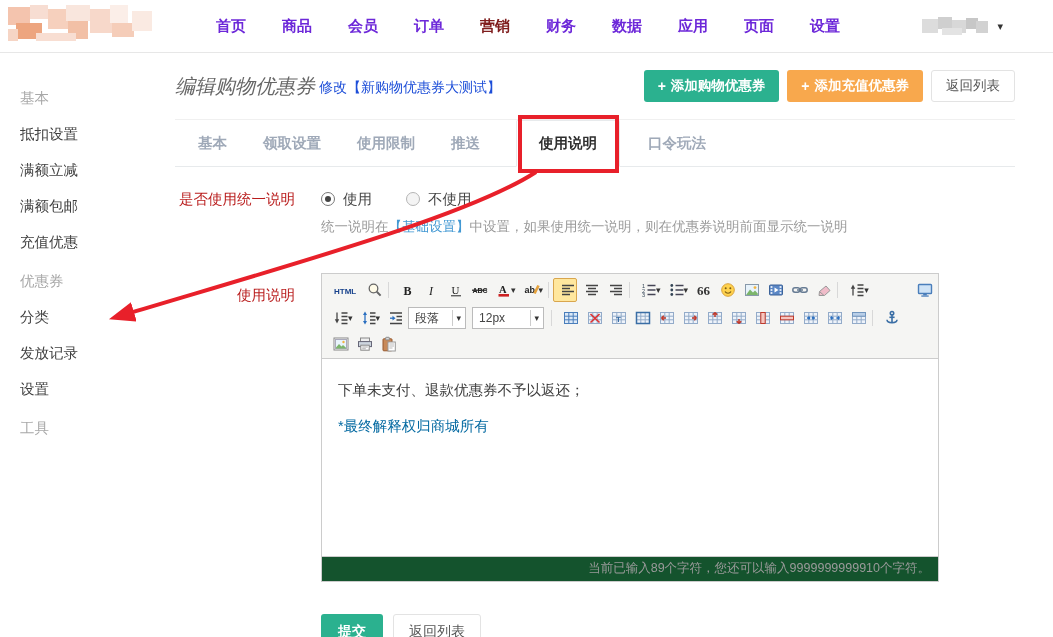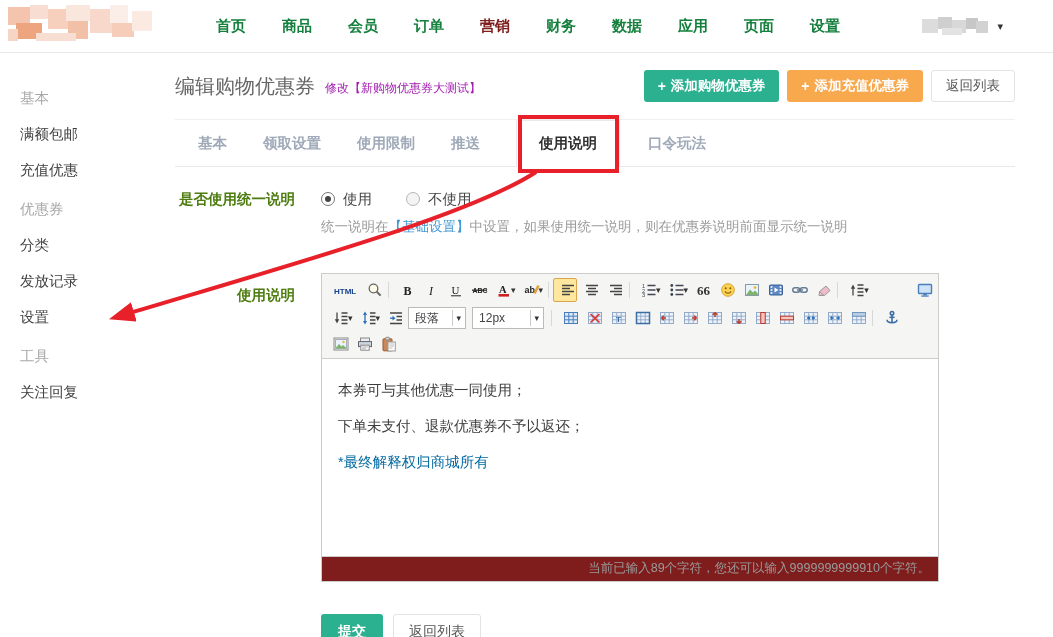--- a/index.html
+++ b/index.html
@@ -3,53 +3,53 @@
 <meta charset="utf-8">
 <style>
   html,body{margin:0;padding:0;}
   body{width:1053px;height:637px;position:relative;background:#fff;overflow:hidden;
        font-family:"Liberation Sans","DejaVu Sans",sans-serif;color:#333;}
   
   .topnav{position:absolute;top:0;left:0;right:0;height:52px;background:#fff;
           border-bottom:1px solid #e7e7e7;display:flex;align-items:center;}
   .logo{margin-left:6px;flex:0 0 auto;}
   .nav-items{display:flex;gap:36px;margin-left:58px;}
-  .nav-item{font-size:15px;font-weight:700;color:#15803d;cursor:pointer;white-space:nowrap;}
+  .nav-item{font-size:15px;font-weight:700;color:#6d28d9;cursor:pointer;white-space:nowrap;}
   .nav-item.active{color:#7f1d1d;}
   .user{margin-left:auto;margin-right:50px;display:flex;align-items:center;gap:9px;cursor:pointer;}
   .user .caret{font-size:11px;color:#333;}
   
   .sidebar{position:absolute;top:53px;left:0;width:172px;bottom:0;padding:36px 0 0 20px;box-sizing:border-box;}
   .side-header{font-size:14.5px;color:#a8a8a8;margin:20px 0 17px;}
   .side-header.first{margin-top:0;}
   .side-item{font-size:14.5px;color:#3f3f3f;margin:0 0 17px;cursor:pointer;}
   
   .main{position:absolute;left:175px;top:53px;width:840px;}
   .page-head{display:flex;align-items:center;height:66px;}
-  .page-title{font-size:20px;color:#666;font-weight:400;margin:0;}
-  .page-subtitle{font-size:12px;color:#a21caf;margin-left:10px;padding-top:4px;}
+  .page-title{font-size:20px;color:#666;font-weight:400;margin:0;font-style:italic;}
+  .page-subtitle{font-size:14px;color:#1d4ed8;margin-left:4px;padding-top:4px;}
   .head-buttons{margin-left:auto;display:flex;gap:8px;}
   .btn{border:none;border-radius:3px;font-size:13.5px;padding:8px 14px;cursor:pointer;
        font-family:inherit;display:inline-flex;align-items:center;gap:5px;line-height:1;}
   .btn .plus{font-weight:700;font-size:14px;}
   .btn-green{background:#2bb18f;color:#fff;font-weight:700;}
   .btn-orange{background:#f8a84d;color:#fff;font-weight:700;}
   .btn-plain{background:#fff;border:1px solid #e3e3e3;color:#555;}
   
   .tabs{border-top:1px solid #f0f0f0;border-bottom:1px solid #e7eaec;height:48px;
         display:flex;align-items:stretch;padding-left:23px;box-sizing:border-box;}
   .tab{font-size:14.5px;font-weight:700;color:#9fa9b8;display:flex;align-items:center;
        margin-right:36px;cursor:pointer;white-space:nowrap;}
   .tab.active{color:#2e2e2e;background:#fff;border:1px solid #e7eaec;border-bottom:1px solid #fff;
        margin-bottom:-1px;padding:0 22px;border-radius:2px 2px 0 0;margin-right:0;}
   .tab.after-active{margin-left:28px;}
   
   .form{margin-top:22px;}
   .form-row{display:flex;align-items:flex-start;}
-  .flabel{width:120px;flex:0 0 120px;text-align:right;font-weight:700;color:#4d7c0f;
+  .flabel{width:120px;flex:0 0 120px;text-align:right;font-weight:400;color:#b91c1c;
           font-size:14.5px;line-height:20px;}
   .fctrl{margin-left:26px;}
   .radio-line{display:flex;align-items:center;gap:8px;font-size:14.5px;color:#444;line-height:20px;}
   .radio{width:14px;height:14px;border-radius:50%;box-sizing:border-box;display:inline-block;cursor:pointer;}
   .radio.on{border:1px solid #787878;background:#fff;position:relative;}
   .radio.on::after{content:"";position:absolute;left:3px;top:3px;width:6px;height:6px;border-radius:50%;background:#444;}
   .radio.off{border:1px solid #b5b5b5;background:#f4f4f4;}
   .radio-gap{width:18px;}
   .helper{margin:8px 0 0 146px;font-size:13.5px;color:#9a9a9a;line-height:20px;}
   .helper .link{color:#4298d3;cursor:pointer;}
@@ -68,21 +68,21 @@
   .tsep{width:1px;height:16px;background:#d8d8d8;margin:0 4px;flex:0 0 auto;}
   .tspacer{flex:1;}
   .tsel{height:22px;border:1px solid #bbb;background:#fff;display:flex;align-items:center;
         justify-content:space-between;padding:0 0 0 6px;font-size:12px;color:#444;margin:0 3px;
         box-sizing:border-box;cursor:pointer;}
   .tsel .scaret{border-left:1px solid #ccc;padding:3px 4px;font-size:9px;color:#333;}
   .edit-area{height:197px;padding:13px 16px 0;box-sizing:border-box;font-size:14.5px;
              line-height:36px;color:#3d3d3d;cursor:text;}
   .line-red{color:#0369a1;}
   .statusbar{height:24px;line-height:23px;border-top:1px solid #ccc;text-align:right;
-             padding-right:8px;color:#9a9a9a;font-size:12.5px;background:#7f1d1d;}
+             padding-right:8px;color:#9a9a9a;font-size:12.5px;background:#14532d;}
   
   .footer-btns{margin:32px 0 0 146px;display:flex;gap:10px;}
   .btn-submit{background:#2bb18f;color:#fff;font-weight:700;padding:9px 17px;font-size:14px;}
   .btn-back{background:#fff;border:1px solid #e3e3e3;color:#555;padding:9px 15px;font-size:14px;}
   
   .annotation{position:absolute;left:0;top:0;width:1053px;height:637px;pointer-events:none;z-index:50;}
 </style>
 </head>
 <body>
 
@@ -121,28 +121,29 @@
         <rect x="44" y="1" width="12" height="11" fill="#c7c7c7"></rect>
       <rect x="20" y="11" width="20" height="7" fill="#e3e3e3"></rect>
         <rect x="54" y="4" width="12" height="12" fill="#d2d2d2"></rect>
     </svg>
     <span class="caret">▾</span>
   </div>
 </div>
 
 <div class="sidebar" id="sidebar">
     <div class="side-header first">基本</div>
+    <div class="side-item">抵扣设置</div>
+    <div class="side-item">满额立减</div>
     <div class="side-item">满额包邮</div>
     <div class="side-item">充值优惠</div>
     <div class="side-header">优惠券</div>
     <div class="side-item">分类</div>
     <div class="side-item">发放记录</div>
     <div class="side-item">设置</div>
     <div class="side-header">工具</div>
-    <div class="side-item">关注回复</div>
   </div>
 
 <div class="main">
   <div class="page-head">
     <h1 class="page-title">编辑购物优惠券</h1>
     <span class="page-subtitle">修改【新购物优惠券大测试】</span>
     <div class="head-buttons">
       <button class="btn btn-green">
         <span class="plus">+</span>
         <span>添加购物优惠券</span>
@@ -491,21 +492,20 @@
                 <svg width="16" height="16" viewBox="0 0 16 16">
                   <rect x="2" y="2.8" width="9" height="12" rx="0.8" fill="#c88a5a" stroke="#96572c"></rect>
                   <rect x="4.7" y="1.3" width="3.6" height="2.6" rx="0.5" fill="#ddd" stroke="#888"></rect>
                   <rect x="7" y="6" width="7.3" height="9" fill="#fff" stroke="#999"></rect>
                   <path d="M8.3 8H13 M8.3 10H13 M8.3 12H11.5" stroke="#bbb"></path>
                 </svg>
               </span>
             </div>
         </div>
         <div class="edit-area" id="edit-area">
-            <div class="">本券可与其他优惠一同使用；</div>
             <div class="">下单未支付、退款优惠券不予以返还；</div>
             <div class="line-red">*最终解释权归商城所有</div>
           </div>
         <div class="statusbar">当前已输入89个字符，您还可以输入9999999999910个字符。</div>
       </div>
     </div>
 
     <div class="footer-btns">
       <button class="btn btn-submit">提交</button>
       <button class="btn btn-back">返回列表</button>

